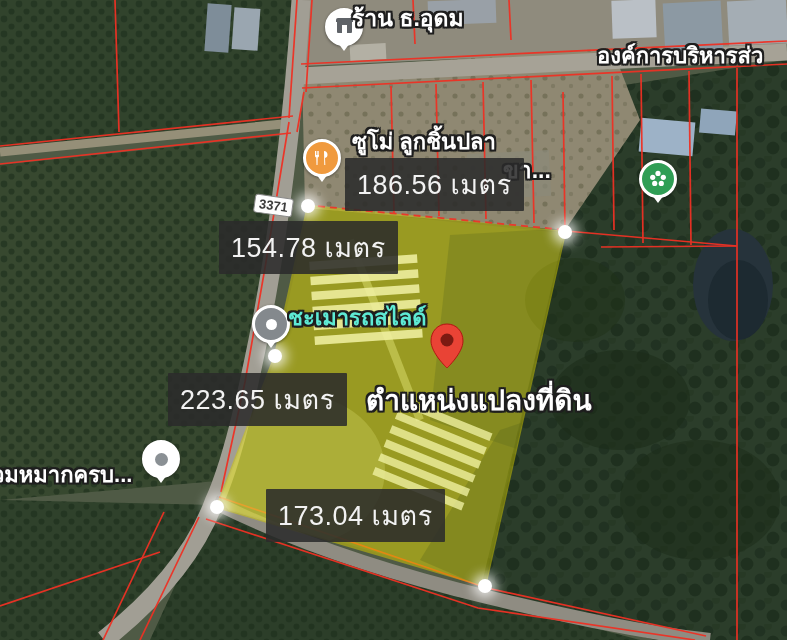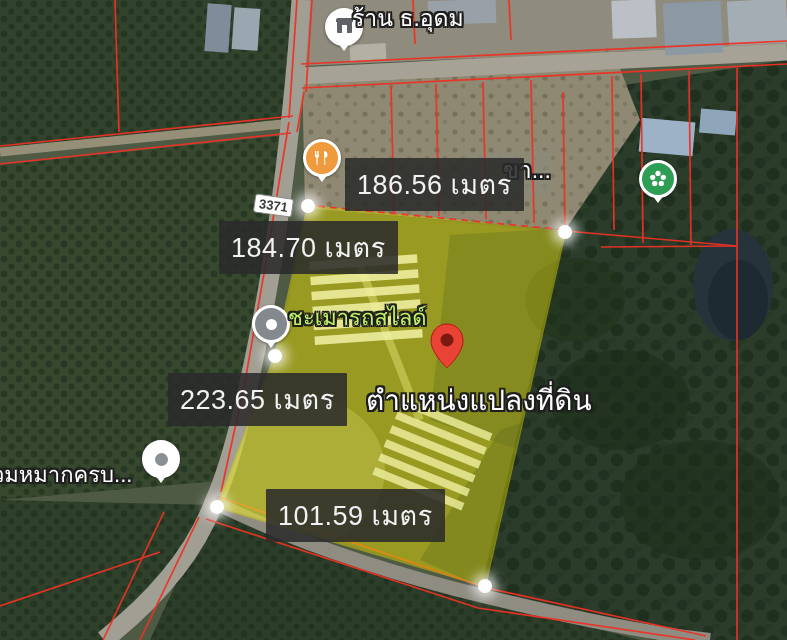--- a/index.html
+++ b/index.html
@@ -1,20 +1,20 @@
 <!DOCTYPE html>
 <html><head>
 <meta charset="utf-8">
 <style>
   html,body{margin:0;padding:0;background:#222;}
   .stage{position:relative;width:787px;height:640px;overflow:hidden;
          font-family:"Liberation Sans",sans-serif;background:#4f5a45;}
   .ov{position:absolute;left:0;top:0;}
   
-  .maptext{position:absolute;color:#ffffff;font-weight:normal;white-space:nowrap;line-height:1.05;
+  .maptext{position:absolute;color:#ffffff;font-weight:bold;white-space:nowrap;line-height:1.05;
     text-shadow:-2px -2px 0 #1e1e1e,2px -2px 0 #1e1e1e,-2px 2px 0 #1e1e1e,2px 2px 0 #1e1e1e,
                 -2px 0 0 #1e1e1e,2px 0 0 #1e1e1e,0 -2px 0 #1e1e1e,0 2px 0 #1e1e1e;text-align:right;}
   
   .mbox{position:absolute;background:rgba(43,43,43,.87);color:#f2f2f2;font-size:27px;
         padding:5px 12px 5px;border-radius:1px;white-space:nowrap;letter-spacing:.5px;}
   
   .vdot{position:absolute;width:14px;height:14px;margin:-7px 0 0 -7px;border-radius:50%;
         background:#fff;box-shadow:0 0 12px 5px rgba(255,255,255,.75);}
   
   .poi{position:absolute;width:32px;height:32px;border-radius:50%;border:3px solid #fff;
@@ -207,23 +207,25 @@
       <circle cx="9" cy="9" r="2.2" fill="#2f9e55"></circle>
     </svg>
   </div>
 
   <svg class="redpin" viewBox="0 0 36 48">
     <path d="M18 2 C9 2 2 9 2 19 c0 12 16 27 16 27 s16-15 16-27 C34 9 27 2 18 2 Z" fill="#e94335" stroke="#b31412" stroke-width="1"></path>
     <circle cx="18" cy="18" r="6.5" fill="#7c1a12"></circle>
   </svg>
 
   <div class="maptext" style="left:352px;top:6px;font-size:23px">ร้าน ธ.อุดม</div>
+  <div class="maptext" style="left:597px;top:44px;font-size:22px">องค์การบริหารส่ว</div>
+  <div class="maptext" style="left:352px;top:130px;font-size:22px">ซูโม่ ลูกชิ้นปลา</div>
   <div class="maptext" style="left:503px;top:158px;font-size:23px">ขา...</div>
-  <div class="maptext" style="left:288px;top:306px;font-size:22px;color:#bef264">ชะเมารถสไลด์</div>
+  <div class="maptext" style="left:288px;top:306px;font-size:22px;color:#5eead4">ชะเมารถสไลด์</div>
   <div class="maptext" style="left:-8px;top:463px;font-size:22px">วมหมากครบ...</div>
   <div class="maptext" style="left:366px;top:386px;font-size:28px">ตำแหน่งแปลงที่ดิน</div>
 
   <div class="mbox" style="left:345px;top:158px">186.56 เมตร</div>
-  <div class="mbox" style="left:219px;top:221px">184.70 เมตร</div>
+  <div class="mbox" style="left:219px;top:221px">154.78 เมตร</div>
   <div class="mbox" style="left:168px;top:373px">223.65 เมตร</div>
-  <div class="mbox" style="left:266px;top:489px">101.59 เมตร</div>
+  <div class="mbox" style="left:266px;top:489px">173.04 เมตร</div>
 
 </div>
 
 </body></html>

